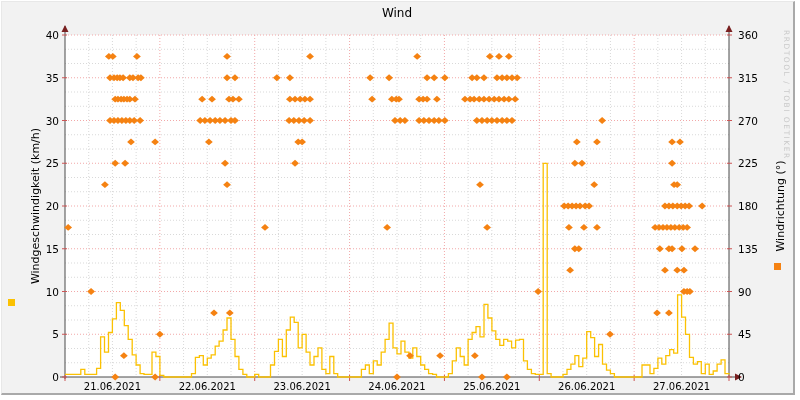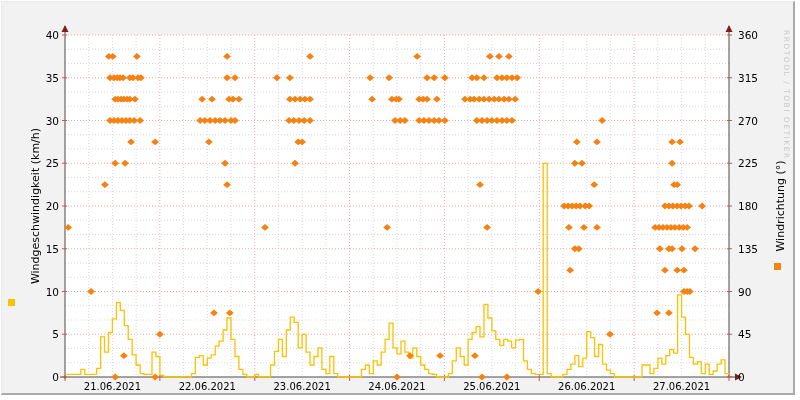--- a/index.html
+++ b/index.html
@@ -343,19 +343,20 @@
         <g>
           <text x="110.42857142857143" y="388" text-anchor="middle" font-size="10px" fill="#000000">21.06.2021</text>
           <text x="205.28571428571428" y="388" text-anchor="middle" font-size="10px" fill="#000000">22.06.2021</text>
           <text x="300.1428571428571" y="388" text-anchor="middle" font-size="10px" fill="#000000">23.06.2021</text>
           <text x="395" y="388" text-anchor="middle" font-size="10px" fill="#000000">24.06.2021</text>
           <text x="489.85714285714283" y="388" text-anchor="middle" font-size="10px" fill="#000000">25.06.2021</text>
           <text x="584.7142857142857" y="388" text-anchor="middle" font-size="10px" fill="#000000">26.06.2021</text>
           <text x="679.5714285714286" y="388" text-anchor="middle" font-size="10px" fill="#000000">27.06.2021</text>
         </g>
       </svg>
+    <div class="chart-title">Wind</div>
     <div class="ylabel ylabel-left">Windgeschwindigkeit (km/h)</div>
     <div class="ylabel ylabel-right">Windrichtung (°)</div>
     <div class="watermark">RRDTOOL / TOBI OETIKER</div>
     <div class="legend-swatch legend-speed" id="legend-speed" style="background: rgb(251, 193, 2);"></div>
     <div class="legend-swatch legend-dir" id="legend-dir" style="background: rgb(245, 130, 18);"></div>
   </div>
 </div>
 
 </body></html>

